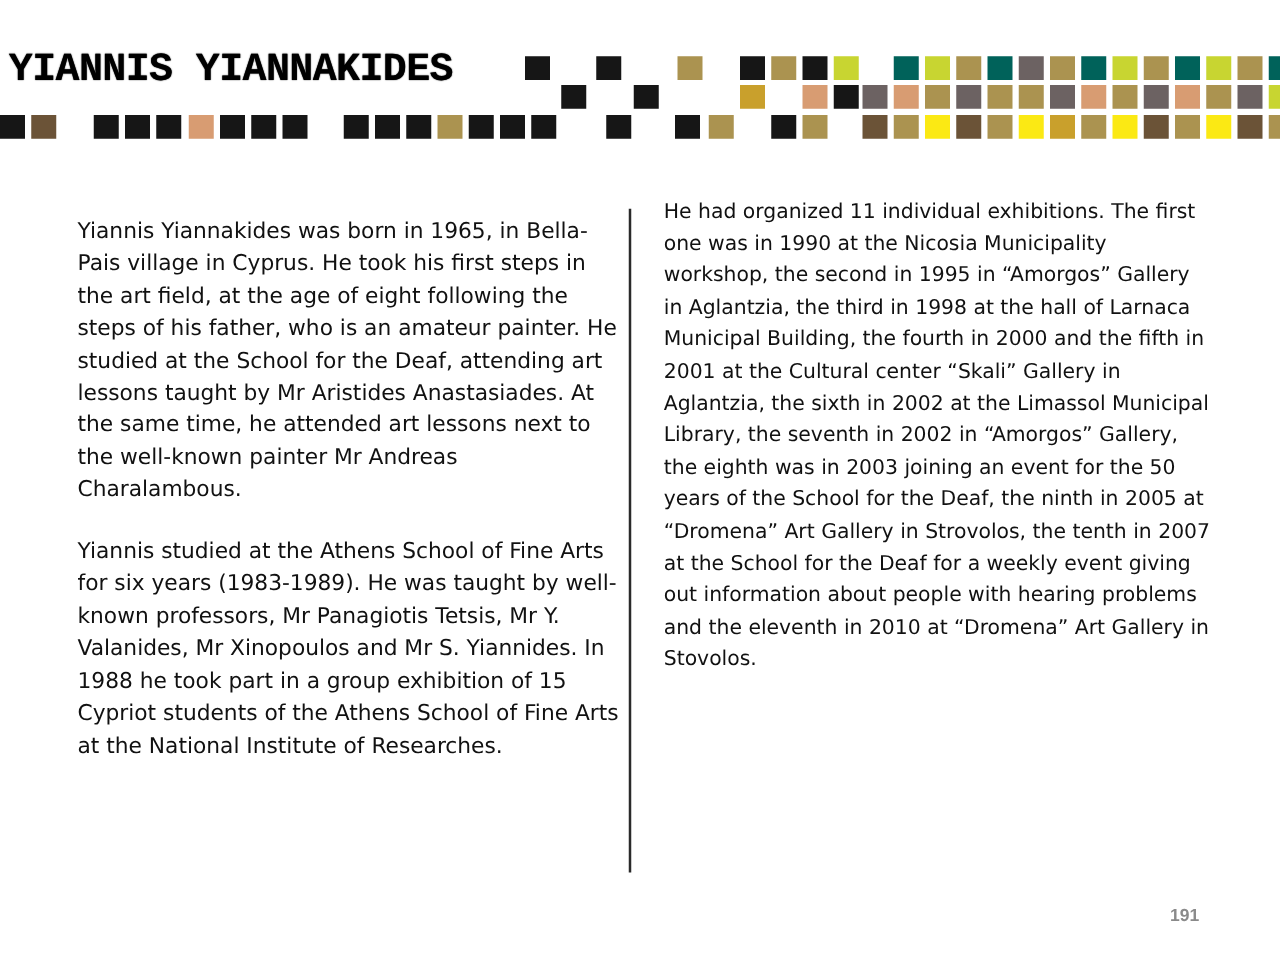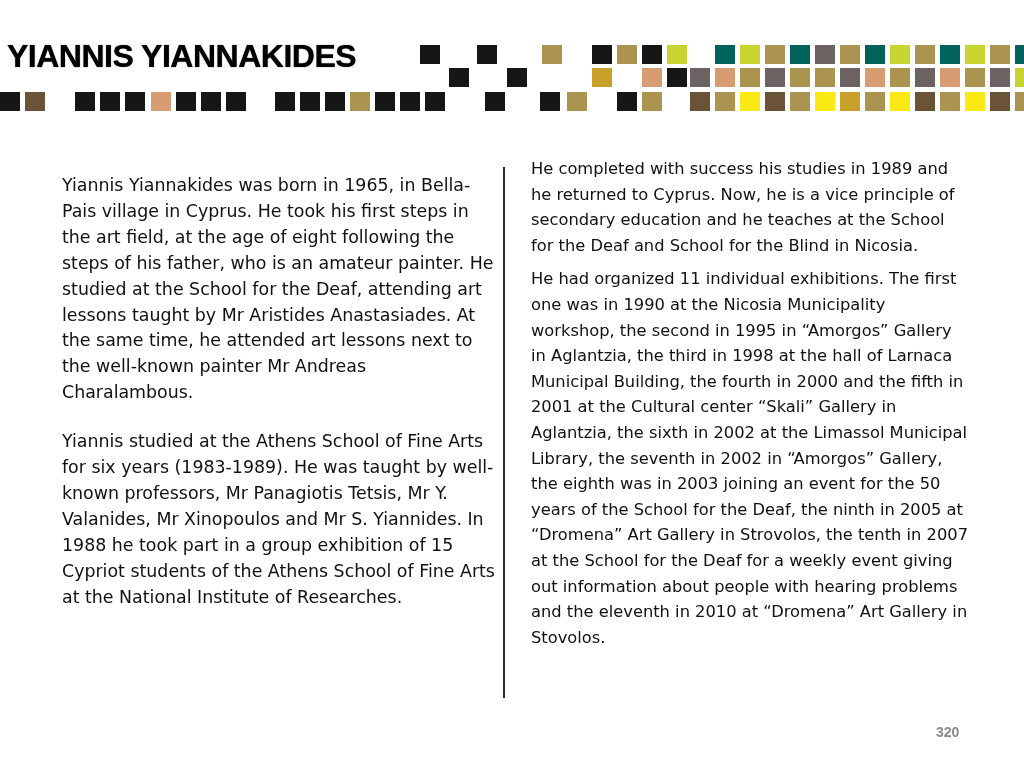--- a/index.html
+++ b/index.html
@@ -2,21 +2,21 @@
 <html><head>
 <meta charset="utf-8">
 <style>
   html, body { margin: 0; padding: 0; }
   body {
     width: 1024px; height: 768px; background: #ffffff; position: relative; overflow: hidden;
     font-family: "Liberation Sans", sans-serif;
   }
   #title {
     position: absolute; left: 7px; top: 40px;
-    font-family: Liberation Sans, sans-serif; font-weight: bold;
+    font-family: Liberation Mono, monospace; font-weight: bold;
     font-size: 32px; letter-spacing: -0.5px; color: #000; margin: 0; line-height: 1;
     text-shadow: 0 0 1px #000;
   }
   #mosaic { position: absolute; left: 0; top: 0; width: 1024px; height: 120px; }
   .sq { position: absolute; width: 20px; height: 19px; }
   .col { position: absolute; font-family: "DejaVu Sans", sans-serif; color: #111; }
   #col-left { left: 62px; top: 173px; width: 440px; font-size: 17.4px; line-height: 25.9px; }
   #col-right { left: 531px; top: 156px; width: 440px; font-size: 16.3px; line-height: 25.6px; }
   .col p { margin: 0; }
   #col-left p + p { margin-top: 23px; }
@@ -107,17 +107,16 @@
 <h1 id="title">YIANNIS YIANNAKIDES</h1>
 
 <div id="col-left" class="col">
   <p>Yiannis Yiannakides was born in 1965, in Bella-Pais village in Cyprus. He took his first steps in the art field, at the age of eight following the steps of his father, who is an amateur painter. He studied at the School for the Deaf, attending art lessons taught by Mr Aristides Anastasiades. At the same time, he attended art lessons next to the well-known painter Mr Andreas Charalambous.</p>
   <p>Yiannis studied at the Athens School of Fine Arts for six years (1983-1989). He was taught by well-known professors, Mr Panagiotis Tetsis, Mr Y. Valanides, Mr Xinopoulos and Mr S. Yiannides. In 1988 he took part in a group exhibition of 15 Cypriot students of the Athens School of Fine Arts at the National Institute of Researches.</p>
 </div>
 
 <div id="divider"></div>
 
 <div id="col-right" class="col">
-  <p>He completed with success his studies in 1989 and he returned to Cyprus. Now, he is a vice principle of secondary education and he teaches at the School for the Deaf and School for the Blind in Nicosia.</p>
   <p>He had organized 11 individual exhibitions. The first one was in 1990 at the Nicosia Municipality workshop, the second in 1995 in “Amorgos” Gallery in Aglantzia, the third in 1998 at the hall of Larnaca Municipal Building, the fourth in 2000 and the fifth in 2001 at the Cultural center “Skali” Gallery in Aglantzia, the sixth in 2002 at the Limassol Municipal Library, the seventh in 2002 in “Amorgos” Gallery, the eighth was in 2003 joining an event for the 50 years of the School for the Deaf, the ninth in 2005 at “Dromena” Art Gallery in Strovolos, the tenth in 2007 at the School for the Deaf for a weekly event giving out information about people with hearing problems and the eleventh in 2010 at “Dromena” Art Gallery in Stovolos.</p>
 </div>
 
-<div id="page-number">320</div>
+<div id="page-number">191</div>
 
 </body></html>

